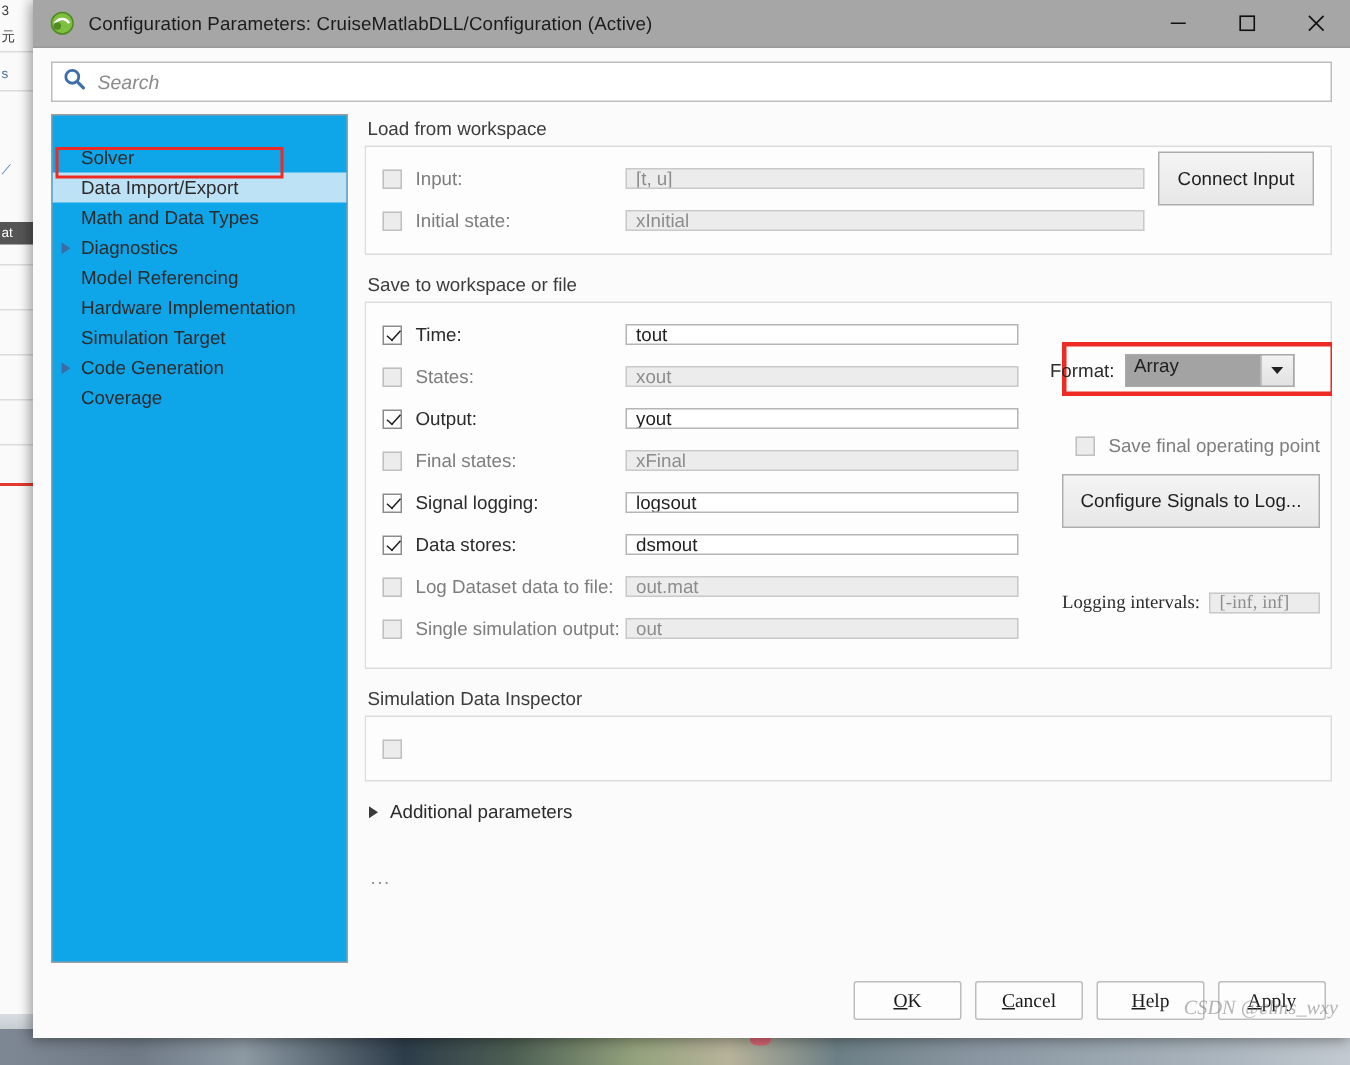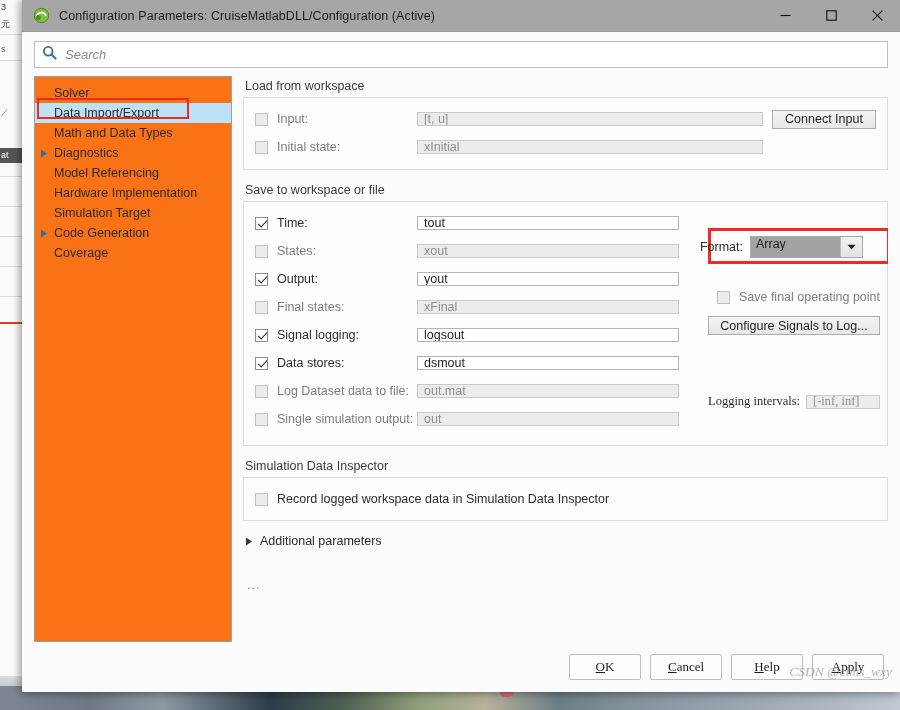--- a/index.html
+++ b/index.html
@@ -174,23 +174,23 @@
     display: flex;
     padding: 0 12px 0 12px;
     gap: 11px;
     min-height: 0;
   }
 
   
   #tree-panel {
     width: 196px;
     flex: none;
-    background: #f97316;
+    background: #0ea5e9;
     border: 1px solid #9e9e9e;
-    padding-top: 6px;
+    padding-top: 18px;
     position: relative;
     overflow: hidden;
   }
   .tree-item {
     height: 20px;
     display: flex;
     align-items: center;
     font-size: 12.5px;
     color: #2b2b2b;
     padding-left: 12px;
@@ -294,21 +294,21 @@
     overflow: hidden;
     white-space: nowrap;
   }
   .tf.disabled {
     background: #ececec;
     color: #8d8d8d;
     border-color: #c9c9c9;
   }
 
   .btn {
-    height: 19px;
+    height: 36px;
     border: 1px solid #adadad;
     background: linear-gradient(180deg,#f4f4f4 0%,#e7e7e7 100%);
     font-size: 12.5px;
     color: #1f1f1f;
     display: inline-flex;
     align-items: center;
     justify-content: center;
     padding: 0 10px;
     white-space: nowrap;
     box-sizing: border-box;
@@ -658,21 +658,20 @@
         <div class="side-abs" id="logint">
           <span class="lbl">Logging intervals:</span>
           <span class="tf disabled">[-inf, inf]</span>
         </div>
       </div>
 
       <div class="grp-title">Simulation Data Inspector</div>
       <div class="grp-box" style="padding:13px 11px 13px 11px">
         <div class="row" style="height:16px;margin:0">
           <span class="cb disabled"></span>
-          <span class="cb-label">Record logged workspace data in Simulation Data Inspector</span>
         </div>
       </div>
 
       <div id="addl">
         <span class="arrow">
           <svg width="8" height="9" viewBox="0 0 8 9">
               <polygon points="1,0.5 7,4.5 1,8.5" fill="#3a3a3a"></polygon>
             </svg>
         </span>
         <span>Additional parameters</span>

